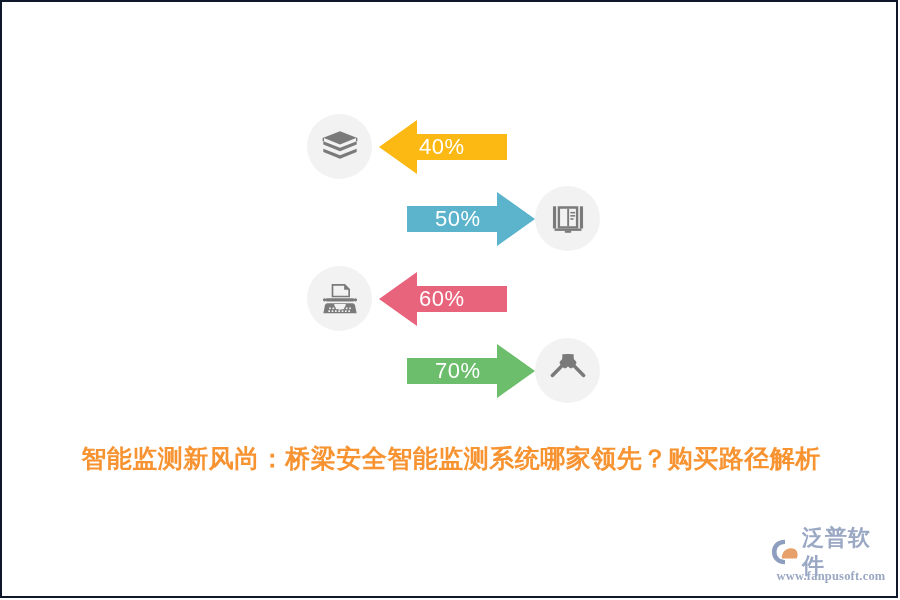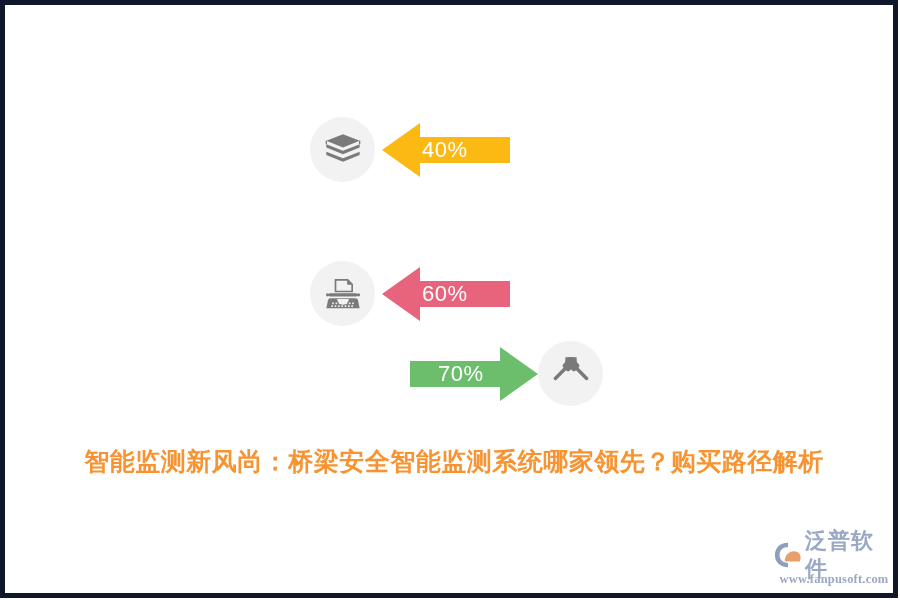--- a/index.html
+++ b/index.html
@@ -10,21 +10,21 @@
     width: 900px;
     height: 600px;
     background: #ffffff;
     font-family: "Liberation Sans", "DejaVu Sans", sans-serif;
     overflow: hidden;
   }
   #page {
     position: relative;
     width: 898px;
     height: 598px;
-    border: 5px solid #0f172a;
+    border: 2px solid #0f172a;
     background: #ffffff;
     box-sizing: border-box;
     overflow: hidden;
   }
 
   
   #infographic {
     position: absolute;
     left: 305px;
     top: 108px;
@@ -33,21 +33,21 @@
   }
 
   .row {
     position: absolute;
     left: 0;
     width: 300px;
     height: 72px;
   }
   .row-1 { top: 0px; }
   .row-2 { top: 72px; }
-  .row-3 { top: 144px; }
+  .row-3 { top: 152px; }
   .row-4 { top: 224px; }
 
   
   .icon-badge {
     position: absolute;
     top: 4px;
     width: 65px;
     height: 65px;
     border-radius: 50%;
     background: #f2f2f2;
@@ -157,20 +157,45 @@
         </span>
       </div>
       <div class="arrow to-left">
         <svg viewBox="0 0 128 54" preserveAspectRatio="none">
           <polygon points="0,27 38,0 38,14 128,14 128,40 38,40 38,54" fill="#fcb813"></polygon>
         </svg>
       </div>
       <div class="arrow-label to-left">40%</div>
     </div>
 
+    <div class="row row-2">
+      <div class="icon-badge right">
+        <span>
+          <svg width="38" height="38" viewBox="0 0 48 48" aria-hidden="true">
+            <g fill="#7a7a7a">
+              <rect x="5" y="8" width="4" height="28"></rect>
+              <rect x="39" y="8" width="4" height="28"></rect>
+              <path d="M11 8 h26 v28 h-26 z M14 11 v22 h20 v-22 z"></path>
+              <rect x="23" y="11" width="2.4" height="22"></rect>
+              <rect x="27" y="15" width="6" height="2"></rect>
+              <rect x="27" y="19" width="6" height="2"></rect>
+              <rect x="27" y="23" width="4" height="2"></rect>
+              <rect x="7" y="36" width="34" height="3"></rect>
+              <rect x="20" y="39" width="8" height="2.4"></rect>
+            </g>
+          </svg>
+        </span>
+      </div>
+      <div class="arrow to-right">
+        <svg viewBox="0 0 128 54" preserveAspectRatio="none">
+          <polygon points="0,14 90,14 90,0 128,27 90,54 90,40 0,40" fill="#5bb3cc"></polygon>
+        </svg>
+      </div>
+      <div class="arrow-label to-right">50%</div>
+    </div>
 
     <div class="row row-3">
       <div class="icon-badge left">
         <span>
           <svg width="40" height="40" viewBox="0 0 48 48" aria-hidden="true">
             <g fill="#7a7a7a">
               <path d="M14 6 h16 l6 6 v10 h-22 z M16 8 v12 h18 v-7 h-5 v-5 z"></path>
               <rect x="7" y="23" width="34" height="4" rx="1.6"></rect>
               <circle cx="5.5" cy="25" r="2"></circle>
               <circle cx="42.5" cy="25" r="2"></circle>

